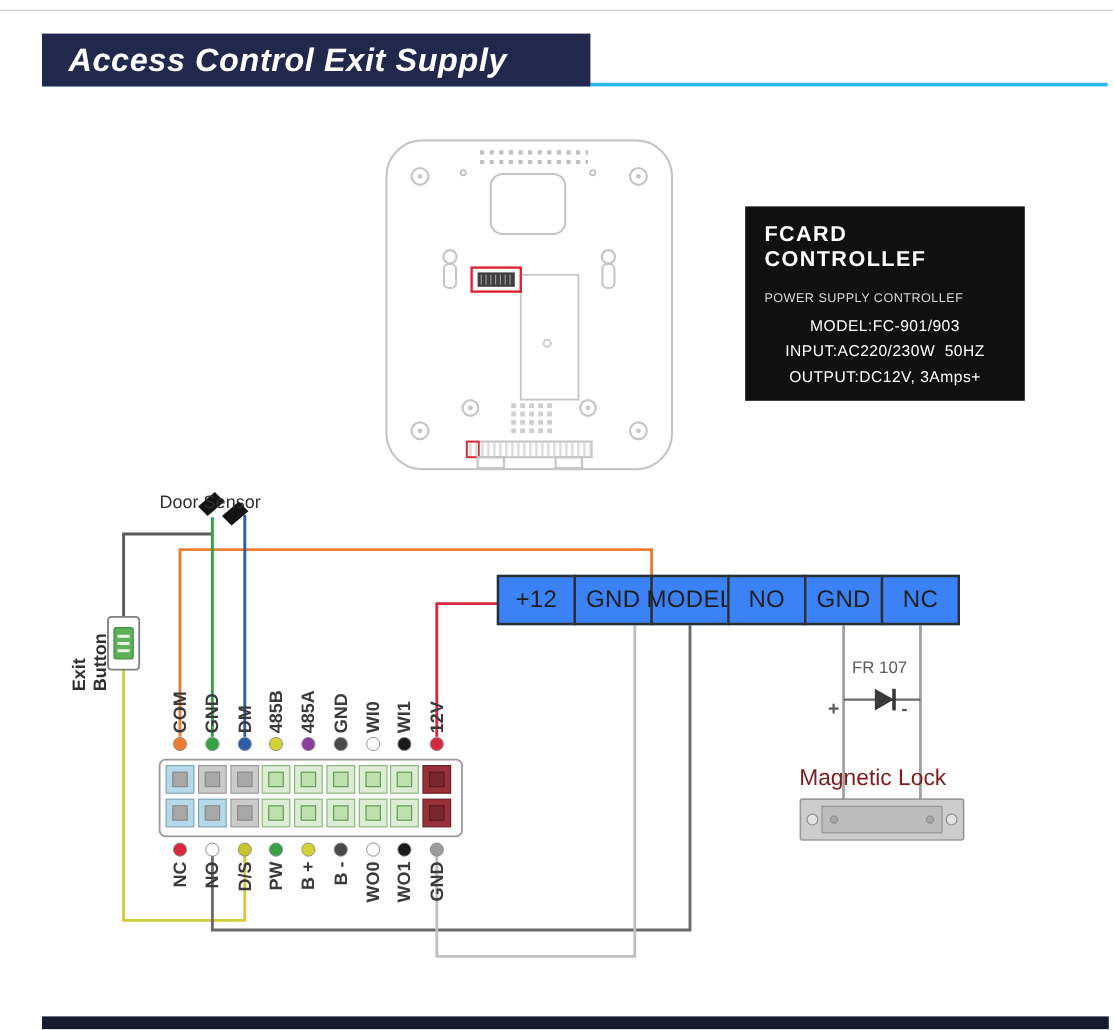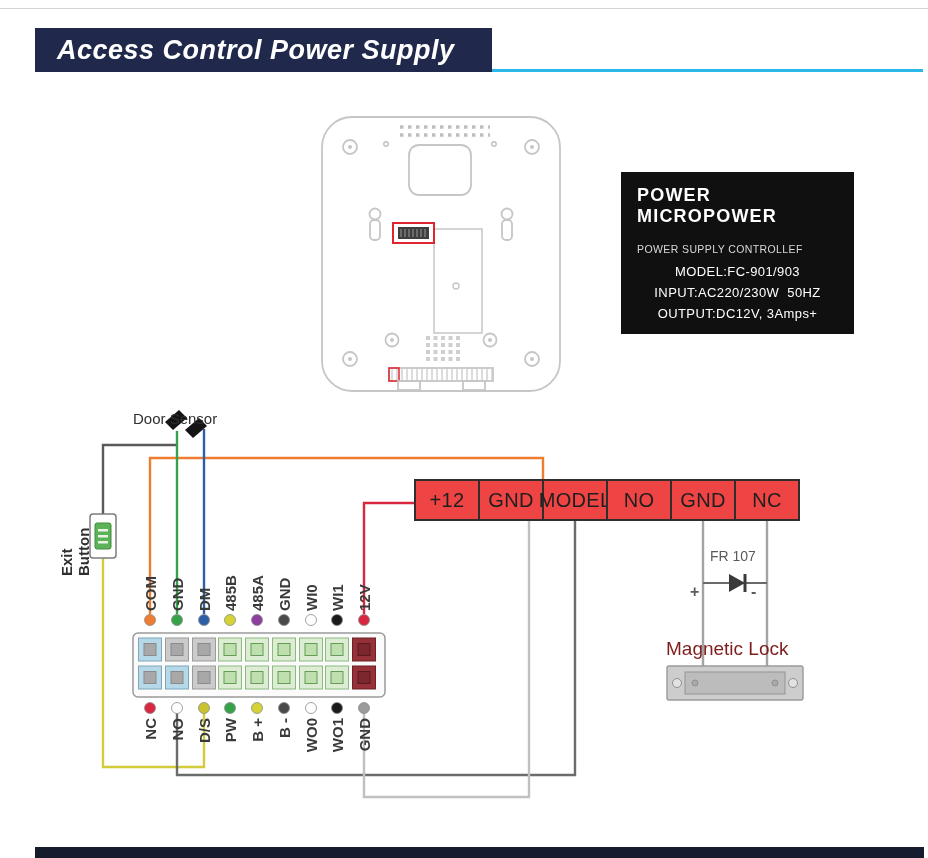--- a/index.html
+++ b/index.html
@@ -6,21 +6,21 @@
   .canvas{position:relative;width:928px;height:858px;background:#ffffff;overflow:hidden;
           font-family:"Liberation Sans",sans-serif;}
   .top-border{position:absolute;left:0;top:8px;width:928px;height:1px;background:#d4d4d4;}
   .bottom-bar{position:absolute;left:35px;top:847px;width:889px;height:11px;background:#161b2e;}
   .accent-line{position:absolute;left:35px;top:69px;width:888px;height:3px;background:#2bb7e8;z-index:2;}
   .title-bar{position:absolute;left:35px;top:28px;width:457px;height:44px;background:#20294b;color:#ffffff;
              display:flex;align-items:center;padding-left:22px;box-sizing:border-box;
              font-size:27px;font-weight:bold;font-style:italic;letter-spacing:.5px;z-index:3;}
   .diagram-svg{position:absolute;left:0;top:0;z-index:1;}
   .terminal-row{position:absolute;left:414px;top:479px;display:flex;z-index:2;}
-  .tbox{width:66px;height:42px;border:2px solid #2e2e2e;margin-left:-2px;background:#ef4444;box-sizing:border-box;
+  .tbox{width:66px;height:42px;border:2px solid #2e2e2e;margin-left:-2px;background:#3b82f6;box-sizing:border-box;
         display:flex;align-items:center;justify-content:center;font-size:20px;color:#1f1f1f;letter-spacing:.3px;}
   .tbox:first-child{margin-left:0;}
   .info-box{position:absolute;left:621px;top:172px;width:233px;background:#101010;color:#ffffff;
             padding:13px 16px;box-sizing:border-box;z-index:2;}
   .info-title{font-size:18px;font-weight:bold;letter-spacing:1.2px;}
   .info-sub{font-size:10.5px;color:#d8d8d8;letter-spacing:.4px;margin-top:16px;}
   .info-line{font-size:13px;letter-spacing:.4px;margin-top:6px;white-space:pre;text-align:center;}
   .info-line.first{margin-top:9px;}
   .pin-label{position:absolute;transform-origin:0 0;transform:rotate(-90deg);
              font-size:15px;font-weight:bold;color:#3a3a3a;white-space:nowrap;z-index:2;}
@@ -34,21 +34,21 @@
   .note.minus{left:751px;top:583px;font-size:16px;font-weight:bold;color:#5a5a5a;}
   .note.maglock{left:666px;top:638px;font-size:19px;color:#7f1d1d;}
 </style>
 </head>
 <body>
 
 <div class="canvas">
 
   <div class="top-border"></div>
   <div class="accent-line"></div>
-  <div class="title-bar">Access Control Power Supply</div>
+  <div class="title-bar">Access Control Exit Supply</div>
   <div class="bottom-bar"></div>
 
   <svg class="diagram-svg" width="928" height="858" viewBox="0 0 928 858">
 
     <g fill="none" stroke="#c6c6c6" stroke-width="1.8">
       <rect x="322" y="117" width="238" height="274" rx="30"></rect>
 
       <g>
         <circle cx="350" cy="147" r="7"></circle>
           <circle cx="350" cy="147" r="2" fill="#c6c6c6" stroke="none"></circle>
@@ -223,21 +223,21 @@
   <div class="terminal-row">
     <div class="tbox">+12</div>
     <div class="tbox">GND</div>
     <div class="tbox">MODEL</div>
     <div class="tbox">NO</div>
     <div class="tbox">GND</div>
     <div class="tbox">NC</div>
   </div>
 
   <div class="info-box">
-    <div class="info-title">POWER MICROPOWER</div>
+    <div class="info-title">FCARD CONTROLLEF</div>
     <div class="info-sub">POWER SUPPLY CONTROLLEF</div>
     <div class="info-line first">MODEL:FC-901/903</div>
     <div class="info-line">INPUT:AC220/230W  50HZ</div>
     <div class="info-line">OUTPUT:DC12V, 3Amps+</div>
   </div>
 
   <div class="note door">Door Sensor</div>
   <div class="note exit">Exit
 Button</div>
   <div class="note fr107">FR 107</div>

